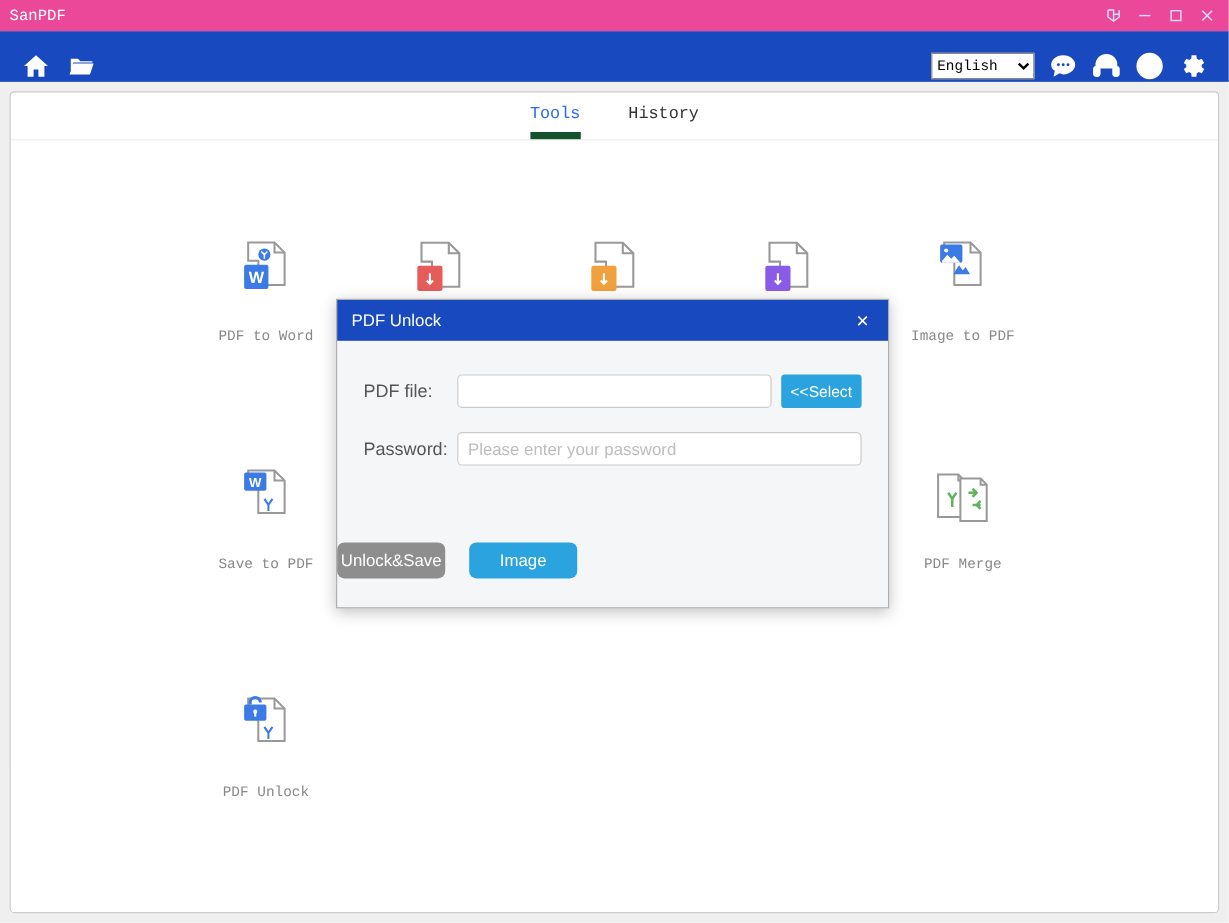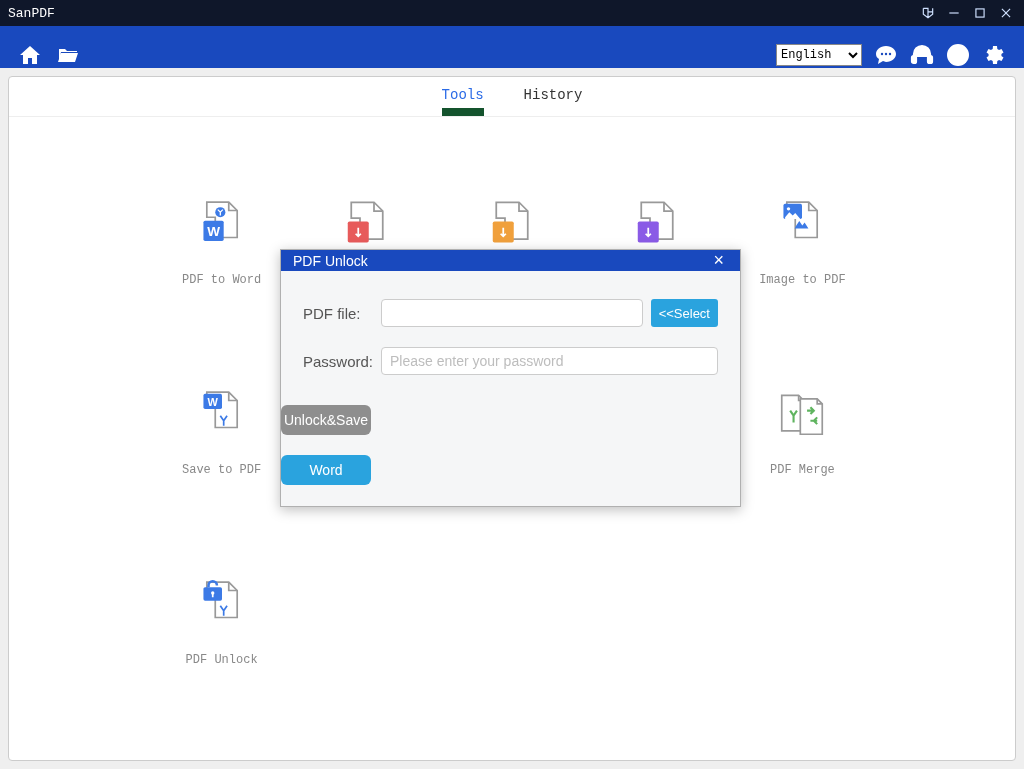--- a/index.html
+++ b/index.html
@@ -8,21 +8,21 @@
     height: 769px;
     background: #efefef;
     font-family: "Courier New", monospace;
     overflow: hidden;
     position: relative;
   }
 
   
   .titlebar {
     height: 26px;
-    background: #0f172a;
+    background: #ec4899;
     color: #fff;
     display: flex;
     align-items: center;
     padding: 0 8px;
     font-size: 13px;
   }
   .titlebar .title { flex: 1; }
   .titlebar .tb-icon { width: 20px; text-align: center; color: #cfe1ff; cursor: pointer; margin-left: 6px; }
   .titlebar .tb-icon svg { width: 14px; height: 14px; vertical-align: middle; }
 
@@ -66,21 +66,21 @@
   }
   .tab {
     color: #333;
     font-size: 14px;
     cursor: pointer;
     padding-bottom: 8px;
     font-family: "Courier New", monospace;
   }
   .tab.active {
     color: #2b6be6;
-    border-bottom: 8px solid #14532d;
+    border-bottom: 6px solid #14532d;
   }
 
   .tool-grid {
     padding: 80px 150px 0 150px;
     display: grid;
     grid-template-columns: repeat(5, 1fr);
     column-gap: 20px;
     row-gap: 100px;
   }
   .tool {
@@ -148,24 +148,23 @@
     background: #2aa3de;
     color: #fff;
     border: none;
     border-radius: 3px;
     padding: 0 8px;
     font-size: 13px;
     cursor: pointer;
   }
   .modal-footer {
     display: flex;
-    justify-content: flex-end;
+    justify-content: flex-start;
     gap: 20px;
     padding-bottom: 24px;
-    flex-direction: column;
   }
   .modal-footer button {
     width: 90px;
     height: 30px;
     border: none;
     border-radius: 6px;
     color: #fff;
     font-size: 14px;
     cursor: pointer;
   }
@@ -365,15 +364,15 @@
       <input type="text" value="" style="">
       <button class="btn-select">&lt;&lt;Select</button>
     </div>
     <div class="form-row">
       <label>Password:</label>
       <input type="password" placeholder="Please enter your password" style="">
     </div>
   </div>
   <div class="modal-footer">
     <button class="btn-unlock">Unlock&amp;Save</button>
-    <button class="btn-close">Word</button>
+    <button class="btn-close">Image</button>
   </div>
 </div>
 
 </body></html>

